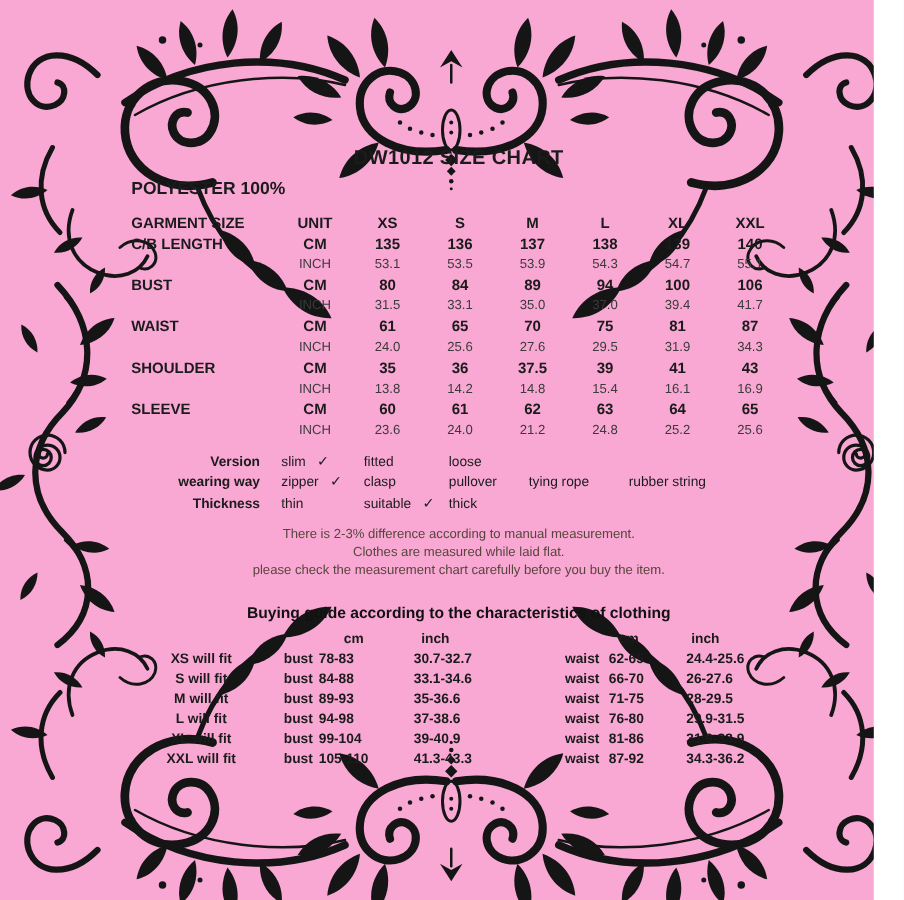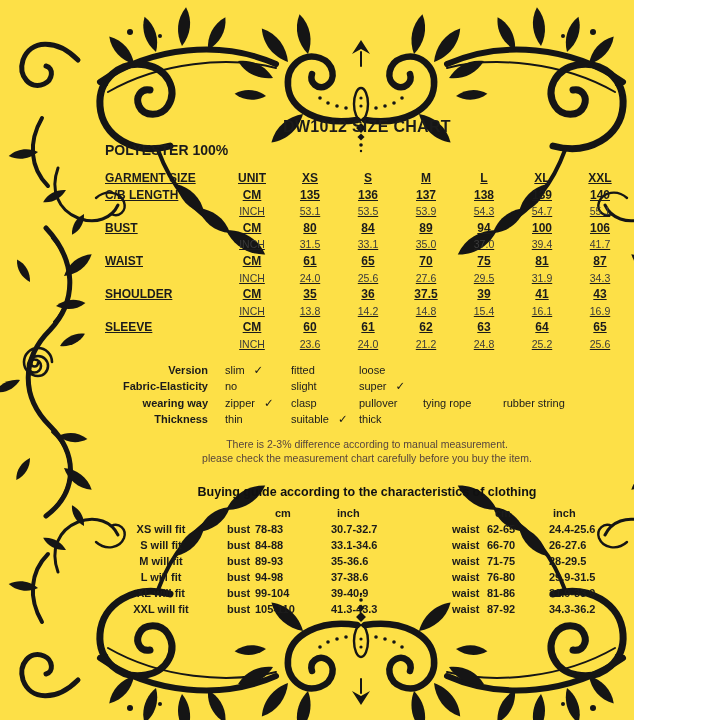--- a/index.html
+++ b/index.html
@@ -1,25 +1,25 @@
 <!DOCTYPE html>
 <html><head>
 <meta charset="utf-8">
 <style>
   html,body{margin:0;padding:0;background:#ffffff;}
   .page{
-    position:relative;width:634px;height:720px;background:#fde047;overflow:hidden;
+    position:relative;width:699px;height:720px;background:#f9a8d4;overflow:hidden;
     font-family:"Liberation Sans","DejaVu Sans",sans-serif;color:#1b1b1b;
   }
   .border-svg{position:absolute;left:0;top:0;width:723px;height:720px;}
   .content{position:absolute;left:105px;top:117px;width:524px;}
   .title{text-align:center;font-size:16px;font-weight:bold;letter-spacing:.3px;line-height:20px;}
   .subtitle{text-align:left;font-size:14px;font-weight:bold;margin-top:7px;line-height:13px;}
   .size-table{margin-top:13px;}
-  .st-row{display:grid;grid-template-columns:118px 58px repeat(6,58px);line-height:16.6px;text-decoration:underline;}
+  .st-row{display:grid;grid-template-columns:118px 58px repeat(6,58px);line-height:16.6px;}
   .st-label{text-align:left;font-weight:bold;font-size:12px;white-space:nowrap;}
   .st-col,.st-unit,.st-val{text-align:center;}
   .st-header .st-col{font-weight:bold;font-size:12px;}
   .st-cm .st-unit,.st-cm .st-val{font-weight:bold;font-size:12px;}
   .st-inch .st-unit,.st-inch .st-val{font-size:10.5px;font-weight:normal;color:#3a3a3a;}
   .attrs{margin-top:9px;}
   .attr-row{display:grid;grid-template-columns:112px 66px 68px 64px 80px 112px;line-height:16.6px;font-size:11px;}
   .attr-label{text-align:right;font-weight:bold;padding-right:9px;white-space:nowrap;}
   .attr-opt{padding-left:8px;white-space:nowrap;}
   .attr-check{font-weight:bold;margin-left:9px;font-size:11.5px;color:#191919;}
@@ -244,43 +244,38 @@
       </div>
 
     <div class="attrs">
         <div class="attr-row">
           <span class="attr-label">Version</span>
           <span class="attr-opt"><span>slim</span><span class="attr-check">✓</span></span>
           <span class="attr-opt"><span>fitted</span></span>
           <span class="attr-opt"><span>loose</span></span>
         </div>
         <div class="attr-row">
-          <span class="attr-label">Fabric-Elasticity</span>
-          <span class="attr-opt"><span>no</span></span>
-          <span class="attr-opt"><span>slight</span></span>
-          <span class="attr-opt"><span>super</span><span class="attr-check">✓</span></span>
-        </div>
-        <div class="attr-row">
           <span class="attr-label">wearing way</span>
           <span class="attr-opt"><span>zipper</span><span class="attr-check">✓</span></span>
           <span class="attr-opt"><span>clasp</span></span>
           <span class="attr-opt"><span>pullover</span></span>
           <span class="attr-opt"><span>tying rope</span></span>
           <span class="attr-opt"><span>rubber string</span></span>
         </div>
         <div class="attr-row">
           <span class="attr-label">Thickness</span>
           <span class="attr-opt"><span>thin</span></span>
           <span class="attr-opt"><span>suitable</span><span class="attr-check">✓</span></span>
           <span class="attr-opt"><span>thick</span></span>
         </div>
       </div>
 
     <div class="notes">
       <div>There is 2-3% difference according to manual measurement.</div>
+      <div>Clothes are measured while laid flat.</div>
       <div>please check the measurement chart carefully before you buy the item.</div>
     </div>
     <div class="bg-heading">Buying guide according to the characteristics of clothing</div>
 
     <div class="bg-table">
         <div class="bg-row bg-head">
           <span class="bg-label"></span>
           <span class="bg-bust"></span>
           <span class="bg-cm1">cm</span>
           <span class="bg-inch1">inch</span>

